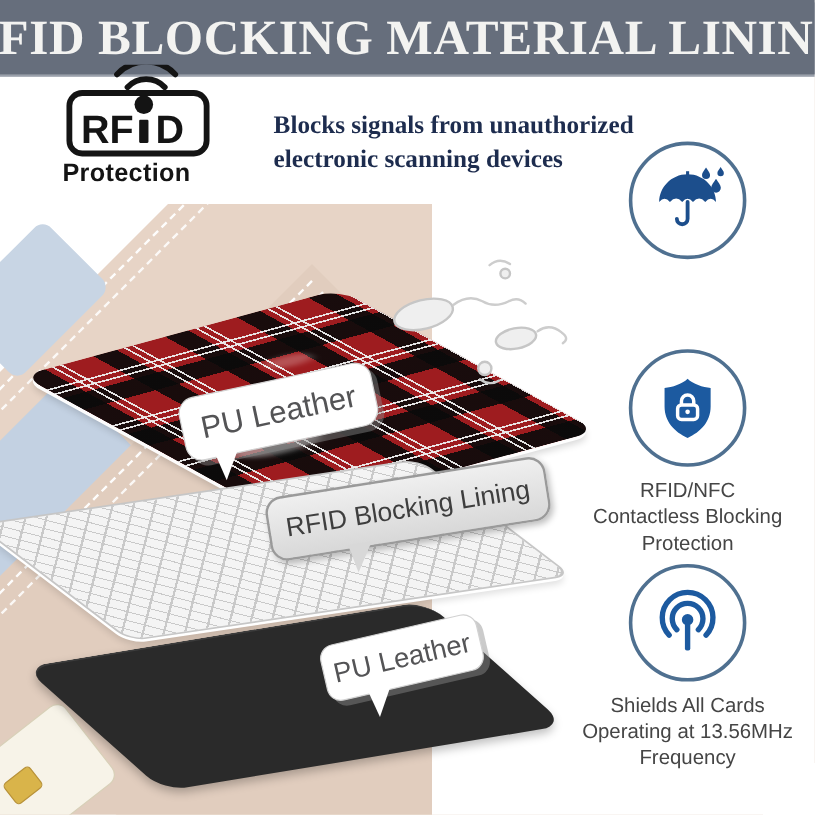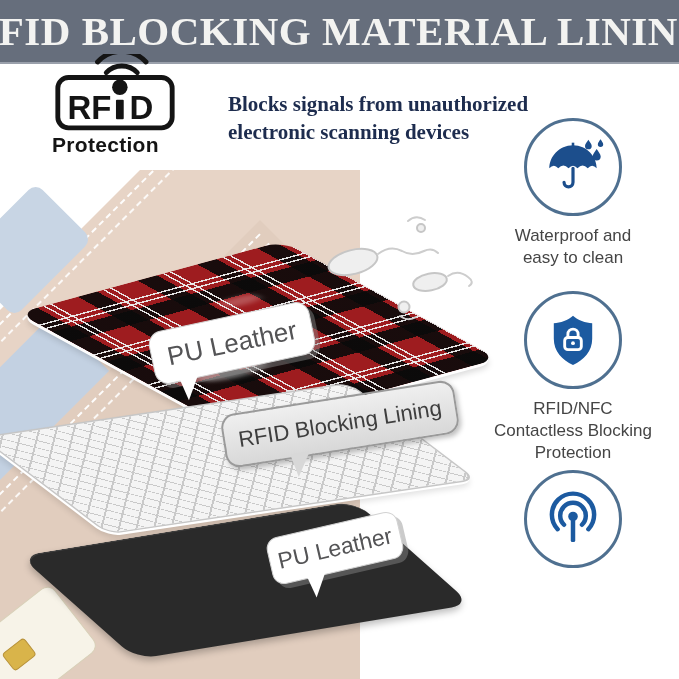--- a/index.html
+++ b/index.html
@@ -158,22 +158,20 @@
       <g fill="#1c4e8c">
         <rect x="48" y="12" width="4" height="10"></rect>
         <path d="M50 16 C28 16 13 34 13 52 Q20 44 27 52 Q35 43 43 52 Q50 44 57 52 Q65 43 73 52 Q80 44 87 52 C87 34 72 16 50 16 Z"></path>
         <path d="M0,-9 C3,-4 7,0 7,4 A7,7 0 1,1 -7,4 C-7,0 -3,-4 0,-9 Z" transform="translate(74,14) scale(0.75)"></path>
         <path d="M0,-9 C3,-4 7,0 7,4 A7,7 0 1,1 -7,4 C-7,0 -3,-4 0,-9 Z" transform="translate(87,30) scale(0.9)"></path>
         <path d="M0,-9 C3,-4 7,0 7,4 A7,7 0 1,1 -7,4 C-7,0 -3,-4 0,-9 Z" transform="translate(93,12) scale(0.6)"></path>
       </g>
       <path d="M50 52 V74 a7 7 0 0 1 -14 0" fill="none" stroke="#1c4e8c" stroke-width="5" stroke-linecap="round"></path>
     </svg>
   </div>
-  <div class="flabel ml">Waterproof and
-easy to clean</div>
 </div>
 
 <div class="feature f2">
   <div class="fcircle">
     <svg width="64" height="64" viewBox="0 0 100 100">
       <path d="M50 12 C43 19 30 23 20 24 L20 48 C20 68 33 81 50 89 C67 81 80 68 80 48 L80 24 C70 23 57 19 50 12 Z" fill="#1c5aa0"></path>
       <path d="M42 47 v-6 a8 8 0 0 1 16 0 v6" fill="none" stroke="#ffffff" stroke-width="4.5"></path>
       <rect x="37" y="46" width="26" height="19" rx="5" fill="none" stroke="#ffffff" stroke-width="4.5"></rect>
       <circle cx="50" cy="55" r="3" fill="#ffffff"></circle>
     </svg>
@@ -185,20 +183,23 @@
 
 <div class="feature f3">
   <div class="fcircle">
     <svg width="64" height="64" viewBox="0 0 100 100">
       <path d="M26 66 A 33 33 0 1 1 74 66" fill="none" stroke="#1c5aa0" stroke-width="7" stroke-linecap="round"></path>
       <path d="M36 59 A 20 20 0 1 1 64 59" fill="none" stroke="#1c5aa0" stroke-width="7" stroke-linecap="round"></path>
       <circle cx="50" cy="46" r="7.5" fill="#1c5aa0"></circle>
       <rect x="46.5" y="50" width="7" height="36" rx="2.5" fill="#1c5aa0"></rect>
     </svg>
   </div>
+  <div class="flabel ml">Shields All Cards
+Operating at 13.56MHz
+Frequency</div>
 </div>
 
 <div class="layer layer-plaid">
   <div class="sheen" style="left:40px;top:150px;width:70px;height:22px;"></div>
   <div class="sheen" style="left:150px;top:60px;width:40px;height:14px;opacity:.6;"></div>
 </div>
 
 <div class="layer layer-quilt"></div>
 
 <div class="layer layer-black"></div>

